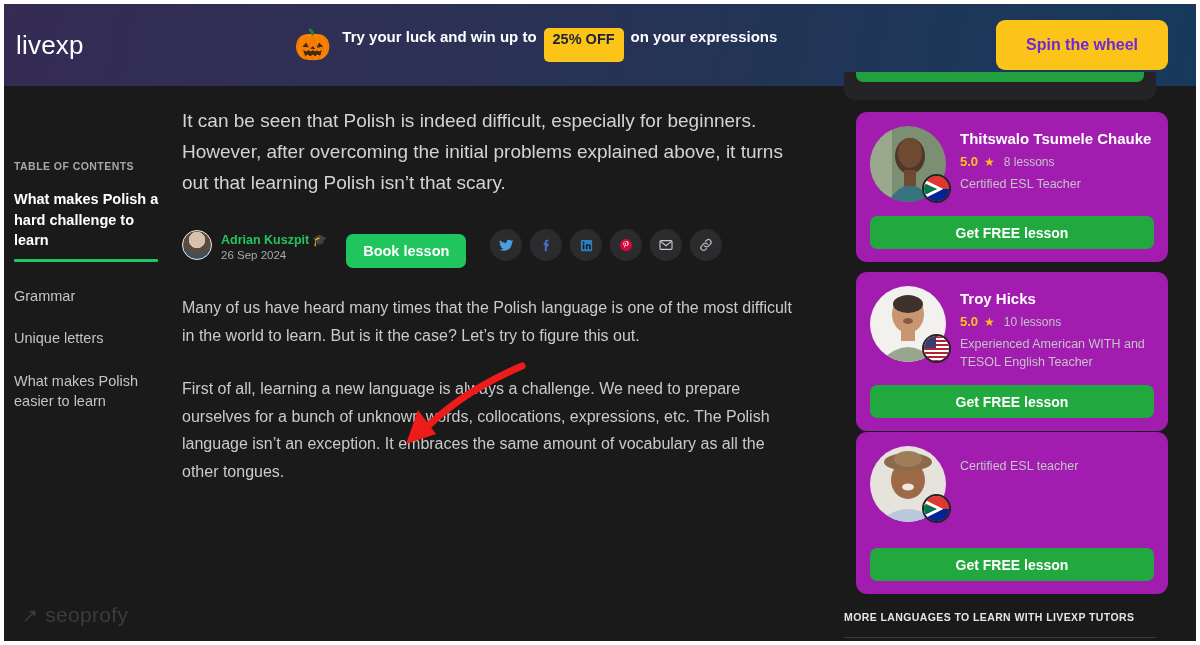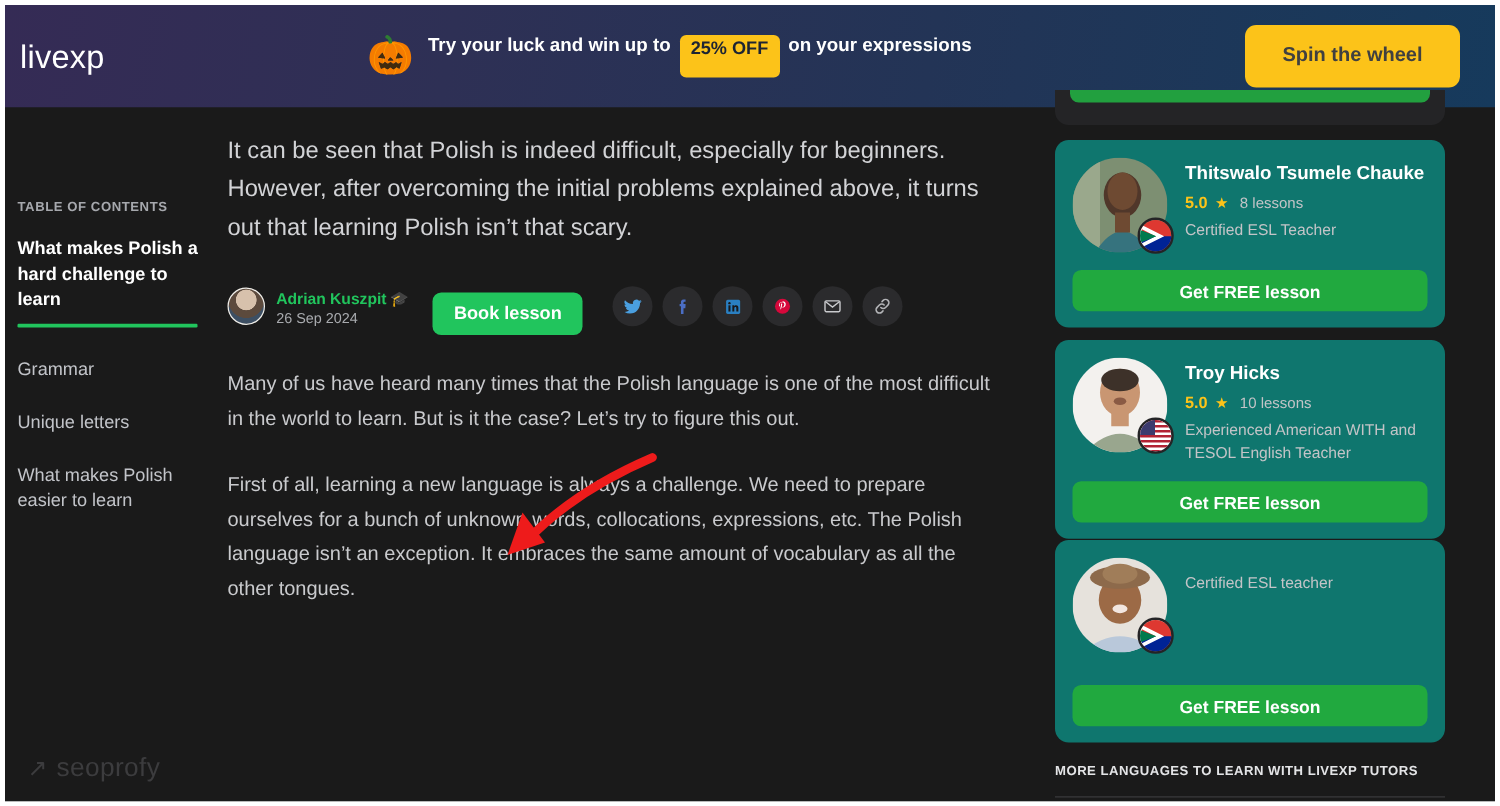--- a/index.html
+++ b/index.html
@@ -61,21 +61,21 @@
     font-weight: bold;
     border-radius: 5px;
     padding: 4px 9px 15px;
     line-height: 1;
     display: inline-block;
   }
   .spin-button {
     position: absolute;
     right: 28px;
     background: #fcc319;
-    color: #404040;
+    color: #6d28d9;
     border: none;
     border-radius: 9px;
     font-size: 16px;
     font-weight: bold;
     font-family: "Liberation Sans", sans-serif;
     padding: 0 30px;
     height: 50px;
     cursor: pointer;
   }
 
@@ -230,23 +230,23 @@
   .card-cut .cut-btn {
     position: absolute;
     left: 12px; top: -16px;
     width: 288px; height: 26px;
     background: #22a03f;
     border-radius: 7px;
   }
 
   .tutor-card {
     position: absolute;
-    left: 10px;
+    left: 22px;
     width: 312px;
-    background: #0f766e;
+    background: #a21caf;
     border-radius: 11px;
     padding: 14px 14px 13px;
   }
   .tutor-top { display: flex; gap: 14px; }
   .tutor-avatar-wrap { position: relative; width: 76px; height: 76px; flex-shrink: 0; }
   .tutor-avatar {
     width: 76px; height: 76px;
     border-radius: 50%;
     overflow: hidden;
   }

